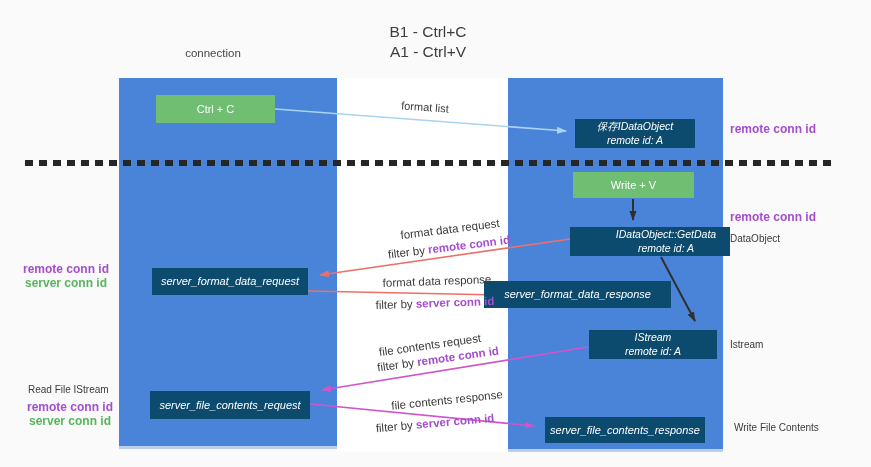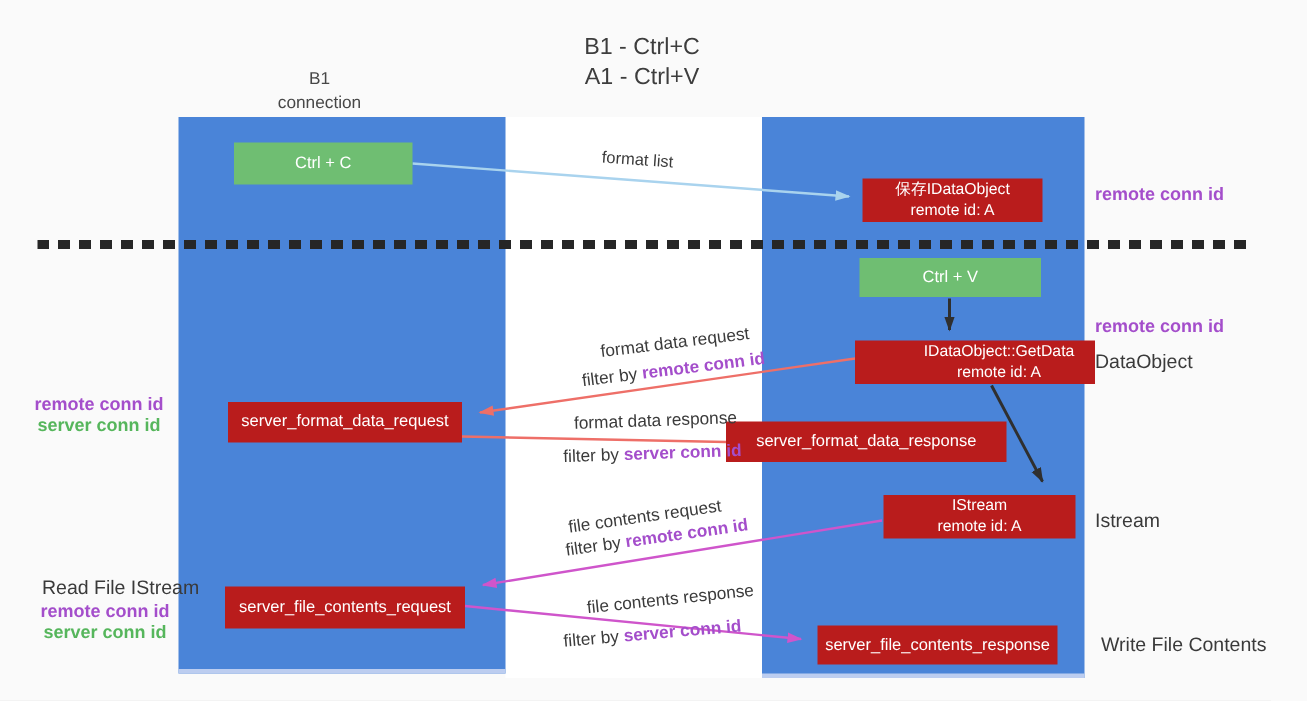--- a/index.html
+++ b/index.html
@@ -13,48 +13,47 @@
   .lane-header{position:absolute;text-align:center;font-size:11.5px;color:#474747;line-height:1.35;}
   .title{position:absolute;text-align:center;font-size:15.5px;color:#3d3d3d;line-height:1.3;}
   .dashed-divider{
     position:absolute;height:6px;
     background:repeating-linear-gradient(90deg,#262626 0 8px,rgba(0,0,0,0) 8px 14px);
   }
   .box{
     position:absolute;display:flex;flex-direction:column;align-items:center;justify-content:center;
     color:#ffffff;font-size:11px;text-align:center;line-height:1.3;z-index:5;
   }
-  .box.orange{background:#b91c1c;}
+  .box.orange{background:#0c4a6e;font-style:italic;}
   .box.green{background:#6fbe72;}
   .box .l2{font-size:10.5px;}
   .arrow-label{
     position:absolute;font-size:11.5px;color:#3b3b3b;white-space:nowrap;z-index:6;
     transform:translate(-50%,-50%);
   }
   .id-purple{color:#a44ecb;font-weight:bold;}
   .side-label{position:absolute;white-space:nowrap;z-index:6;}
   .side-label.purple{color:#a44ecb;font-weight:bold;font-size:12px;}
-  .side-label.black{color:#3a3a3a;font-size:13px;}
+  .side-label.black{color:#3a3a3a;font-size:10px;}
   .label-stack{position:absolute;text-align:center;font-size:12px;line-height:1.2;z-index:6;}
   .label-stack .purple{color:#a44ecb;font-weight:bold;}
   .label-stack .green{color:#56b65c;font-weight:bold;}
   svg.arrows{position:absolute;left:0;top:0;z-index:4;}
 </style>
 </head>
 <body>
 
 <div id="canvas">
 
   <div class="title" style="left:328px;top:22px;width:200px;">
     <div>B1 - Ctrl+C</div>
     <div>A1 - Ctrl+V</div>
   </div>
 
   <div class="lane-header" style="left:143px;top:46px;width:140px;">
-    <div>B1</div>
     <div>connection</div>
   </div>
   <div class="lane-header" style="left:546px;top:46px;width:140px;margin-top:33px;">
     <div>A1</div>
     <div>remote</div>
   </div>
 
   <div class="mid-strip" style="left:337px;top:78px;width:171px;height:374px;"></div>
   <div class="lane" style="left:119px;top:78px;width:218px;height:368px;"></div>
   <div class="lane" style="left:508px;top:78px;width:215px;height:371px;"></div>
@@ -88,21 +87,21 @@
   <div class="box green" style="left:156px;top:95px;width:119px;height:28px;">
     <div>Ctrl + C</div>
   </div>
 
   <div class="box orange" style="left:575px;top:119px;width:120px;height:29px;">
     <div class="l2">保存IDataObject</div>
     <div class="l2">remote id: A</div>
   </div>
 
   <div class="box green" style="left:573px;top:172px;width:121px;height:26px;">
-    <div>Ctrl + V</div>
+    <div>Write + V</div>
   </div>
 
   <div class="box orange" style="left:570px;top:227px;width:128px;height:29px;padding-left:32px;">
     <div class="l2">IDataObject::GetData</div>
     <div class="l2">remote id: A</div>
   </div>
 
   <div class="box orange" style="left:152px;top:268px;width:156px;height:27px;">
     <div>server_format_data_request</div>
   </div>

